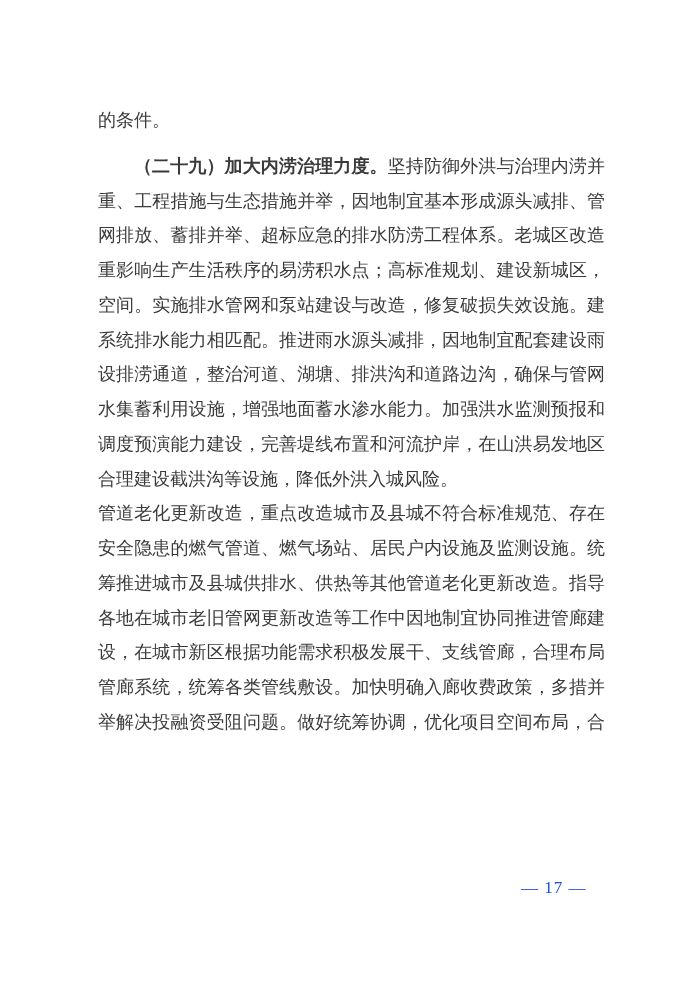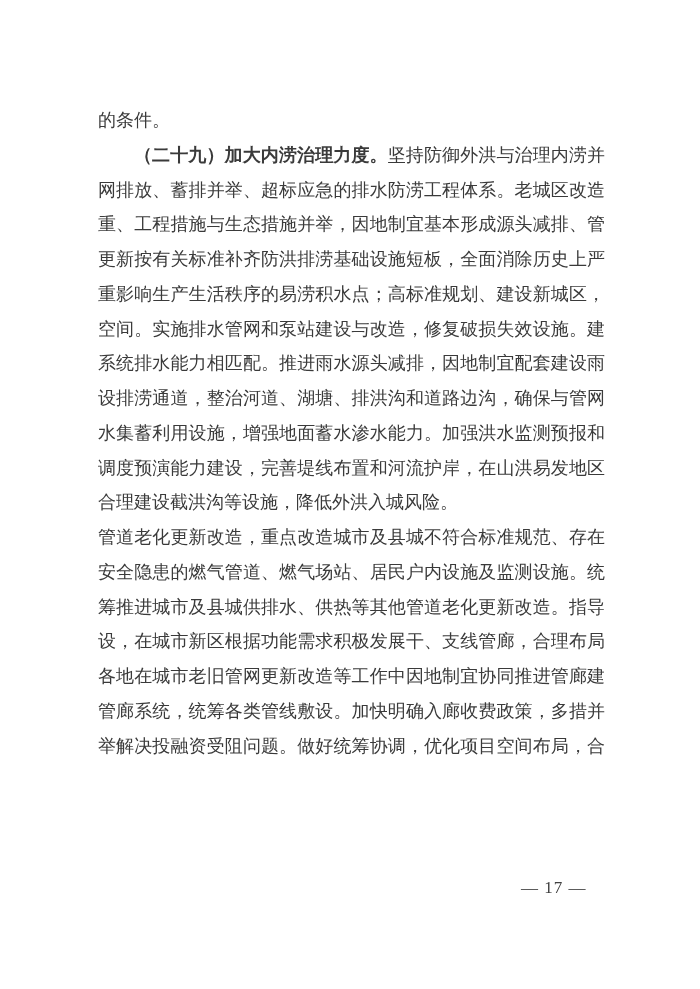--- a/index.html
+++ b/index.html
@@ -29,63 +29,63 @@
     text-align: justify;
     text-align-last: justify;
     letter-spacing: 0;
   }
   .line.short {
     text-align: left;
     text-align-last: left;
   }
   .line.indent {
     text-indent: 2em;
+    margin-top: 11px;
   }
   .heading {
     font-weight: bold;
   }
   .page-number {
     position: absolute;
     left: 521px;
     top: 876px;
     font-size: 17px;
     line-height: 24px;
-    color: #404040;
+    color: #1d4ed8;
     letter-spacing: 1px;
     white-space: pre;
     text-align: right;
   }
 </style>
 </head>
 <body>
 
 <div class="page">
   <div class="text-block">
 
     <div class="line short"><span>的条件。</span></div>
 
     <div class="line indent"><span class="heading">（二十九）加大内涝治理力度。</span><span>坚持防御外洪与治理内涝并</span></div>
 
+    <div class="line"><span>重、工程措施与生态措施并举，因地制宜基本形成源头减排、管</span></div>
     <div class="line"><span>网排放、蓄排并举、超标应急的排水防涝工程体系。老城区改造</span></div>
-    <div class="line"><span>重、工程措施与生态措施并举，因地制宜基本形成源头减排、管</span></div>
-    <div class="line"><span>更新按有关标准补齐防洪排涝基础设施短板，全面消除历史上严</span></div>
     <div class="line"><span>重影响生产生活秩序的易涝积水点；高标准规划、建设新城区，</span></div>
     <div class="line"><span>空间。实施排水管网和泵站建设与改造，修复破损失效设施。建</span></div>
     <div class="line"><span>系统排水能力相匹配。推进雨水源头减排，因地制宜配套建设雨</span></div>
     <div class="line"><span>设排涝通道，整治河道、湖塘、排洪沟和道路边沟，确保与管网</span></div>
     <div class="line"><span>水集蓄利用设施，增强地面蓄水渗水能力。加强洪水监测预报和</span></div>
     <div class="line"><span>调度预演能力建设，完善堤线布置和河流护岸，在山洪易发地区</span></div>
 
     <div class="line short"><span>合理建设截洪沟等设施，降低外洪入城风险。</span></div>
 
 
     <div class="line"><span>管道老化更新改造，重点改造城市及县城不符合标准规范、存在</span></div>
     <div class="line"><span>安全隐患的燃气管道、燃气场站、居民户内设施及监测设施。统</span></div>
     <div class="line"><span>筹推进城市及县城供排水、供热等其他管道老化更新改造。指导</span></div>
+    <div class="line"><span>各地在城市老旧管网更新改造等工作中因地制宜协同推进管廊建</span></div>
     <div class="line"><span>设，在城市新区根据功能需求积极发展干、支线管廊，合理布局</span></div>
-    <div class="line"><span>各地在城市老旧管网更新改造等工作中因地制宜协同推进管廊建</span></div>
     <div class="line"><span>管廊系统，统筹各类管线敷设。加快明确入廊收费政策，多措并</span></div>
     <div class="line"><span>举解决投融资受阻问题。做好统筹协调，优化项目空间布局，合</span></div>
 
   </div>
 
   <div class="page-number">— 17 —</div>
 </div>
 
 </body></html>

